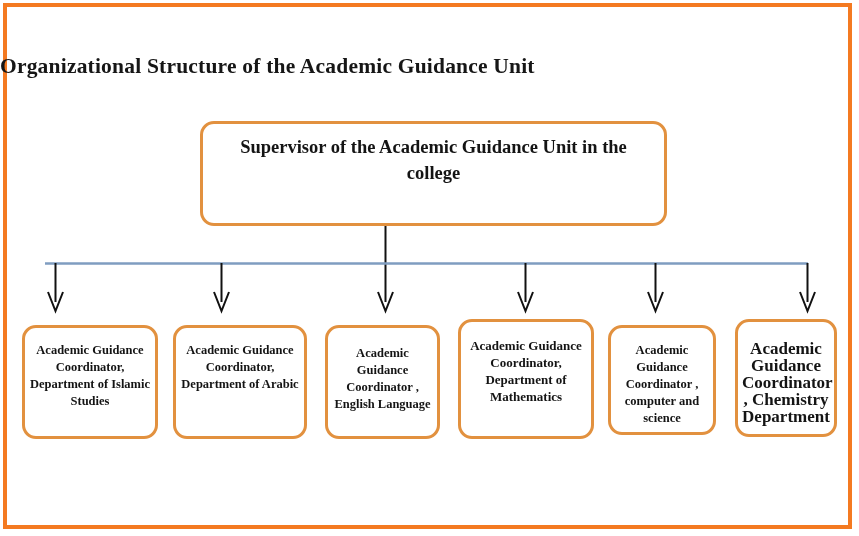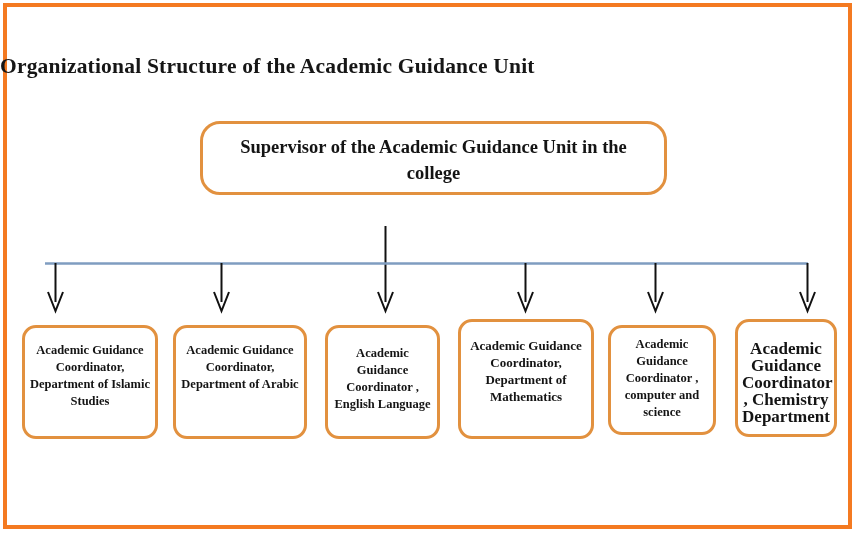--- a/index.html
+++ b/index.html
@@ -39,23 +39,23 @@
     letter-spacing: 0.2px;
     color: #161616;
     white-space: nowrap;
   }
   
   #root-node {
     position: absolute;
     left: 200px;
     top: 121px;
     width: 467px;
-    height: 74px;
+    height: 105px;
     border: 3px solid #e2913f;
-    border-radius: 20px;
+    border-radius: 14px;
     box-sizing: border-box;
     background: #ffffff;
   }
   #root-node .node-text {
     position: absolute;
     left: 24px;
     right: 24px;
     top: 10px;
     text-align: center;
     font-family: "Liberation Serif", "DejaVu Serif", serif;
@@ -136,20 +136,20 @@
 
   <div class="leaf-node" style="left:325px; top:325px; width:115px; height:114px;">
     <div class="node-text" style="top:17px; font-size:12.5px; line-height:17px;">Academic Guidance Coordinator , English Language</div>
   </div>
 
   <div class="leaf-node" style="left:458px; top:319px; width:136px; height:120px;">
     <div class="node-text" style="top:15px; font-size:13px; line-height:17px;">Academic Guidance Coordinator, Department of Mathematics</div>
   </div>
 
   <div class="leaf-node" style="left:608px; top:325px; width:108px; height:110px;">
-    <div class="node-text" style="top:8px; font-size:12.5px; line-height:17px;">Academic Guidance Coordinator , computer and science</div>
+    <div class="node-text" style="top:14px; font-size:12.5px; line-height:17px;">Academic Guidance Coordinator , computer and science</div>
   </div>
 
   <div class="leaf-node" style="left:735px; top:319px; width:102px; height:118px;">
     <div class="node-text" style="top:18px; font-size:17px; line-height:17px;">Academic Guidance Coordinator , Chemistry Department</div>
   </div>
 
 </div>
 
 </body></html>

